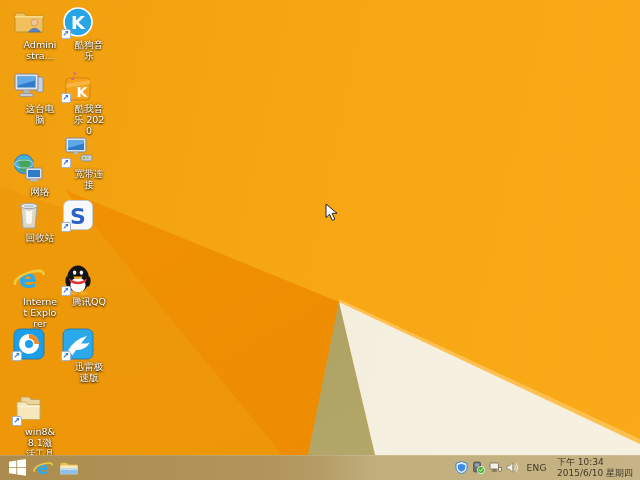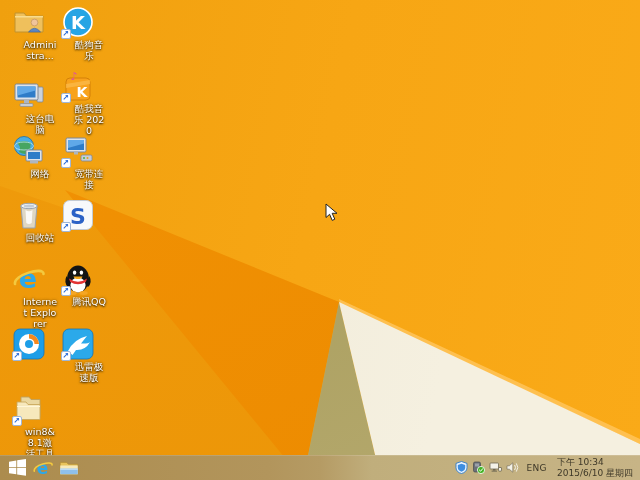--- a/index.html
+++ b/index.html
@@ -70,35 +70,35 @@
       <svg viewBox="0 0 32 32">
           <path d="M2 7 h9 l2.5 3 H30 v16 H2 Z" fill="#EFC05C" stroke="#C0922F" stroke-width="1"></path>
           <path d="M2 10 h28 v1.5 H2Z" fill="#F8DC8F"></path>
           <circle cx="21.5" cy="16.5" r="3.4" fill="#F0C49A" stroke="#B98A55" stroke-width=".6"></circle>
           <path d="M15.5 26 q6 -7.5 12 0 Z" fill="#5E87C0" stroke="#3D629A" stroke-width=".6"></path>
         </svg>
     </div>
     <div class="lbl">Administra...</div>
   </div>
 
-  <div class="cell" style="left:0;top:80px">
+  <div class="cell" style="left:0;top:70px">
     <div class="ic">
       <svg viewBox="0 0 32 32">
           <rect x="24" y="7" width="6" height="15" rx="1" fill="#CBD2DB" stroke="#7E8794" stroke-width=".8"></rect>
           <rect x="2" y="4" width="23" height="16" rx="1.5" fill="#DDE3EA" stroke="#7E8794" stroke-width="1"></rect>
           <rect x="4.5" y="6.5" width="18" height="11" fill="#2E7CC8"></rect>
           <path d="M4.5 6.5 h18 v4 l-18 5 Z" fill="#5FA8E8"></path>
           <rect x="11" y="20" width="5" height="3.5" fill="#AEB6C0"></rect>
           <rect x="7" y="23.5" width="13" height="3" rx="1" fill="#C6CDD6" stroke="#7E8794" stroke-width=".6"></rect>
         </svg>
     </div>
     <div class="lbl">这台电脑</div>
   </div>
 
-  <div class="cell" style="left:0;top:135px">
+  <div class="cell" style="left:0;top:153px">
     <div class="ic">
       <svg viewBox="0 0 32 32">
           <circle cx="11" cy="11" r="9.5" fill="#49ADE2" stroke="#1E6FA8" stroke-width=".8"></circle>
           <path d="M4 8 q7 -4 14 0 q-2 6 1 9 q-7 4 -13 0 q3 -5 -2 -9z" fill="#47A349" opacity=".85"></path>
           <ellipse cx="11" cy="11" rx="9.5" ry="4" fill="none" stroke="#CFEFFF" stroke-width=".7"></ellipse>
           <rect x="13" y="15" width="16" height="11" rx="1" fill="#DDE3EA" stroke="#7E8794" stroke-width=".9"></rect>
           <rect x="15" y="17" width="12" height="7" fill="#2E7CC8"></rect>
           <rect x="17" y="26" width="8" height="2.5" fill="#AEB6C0"></rect>
         </svg>
     </div>

